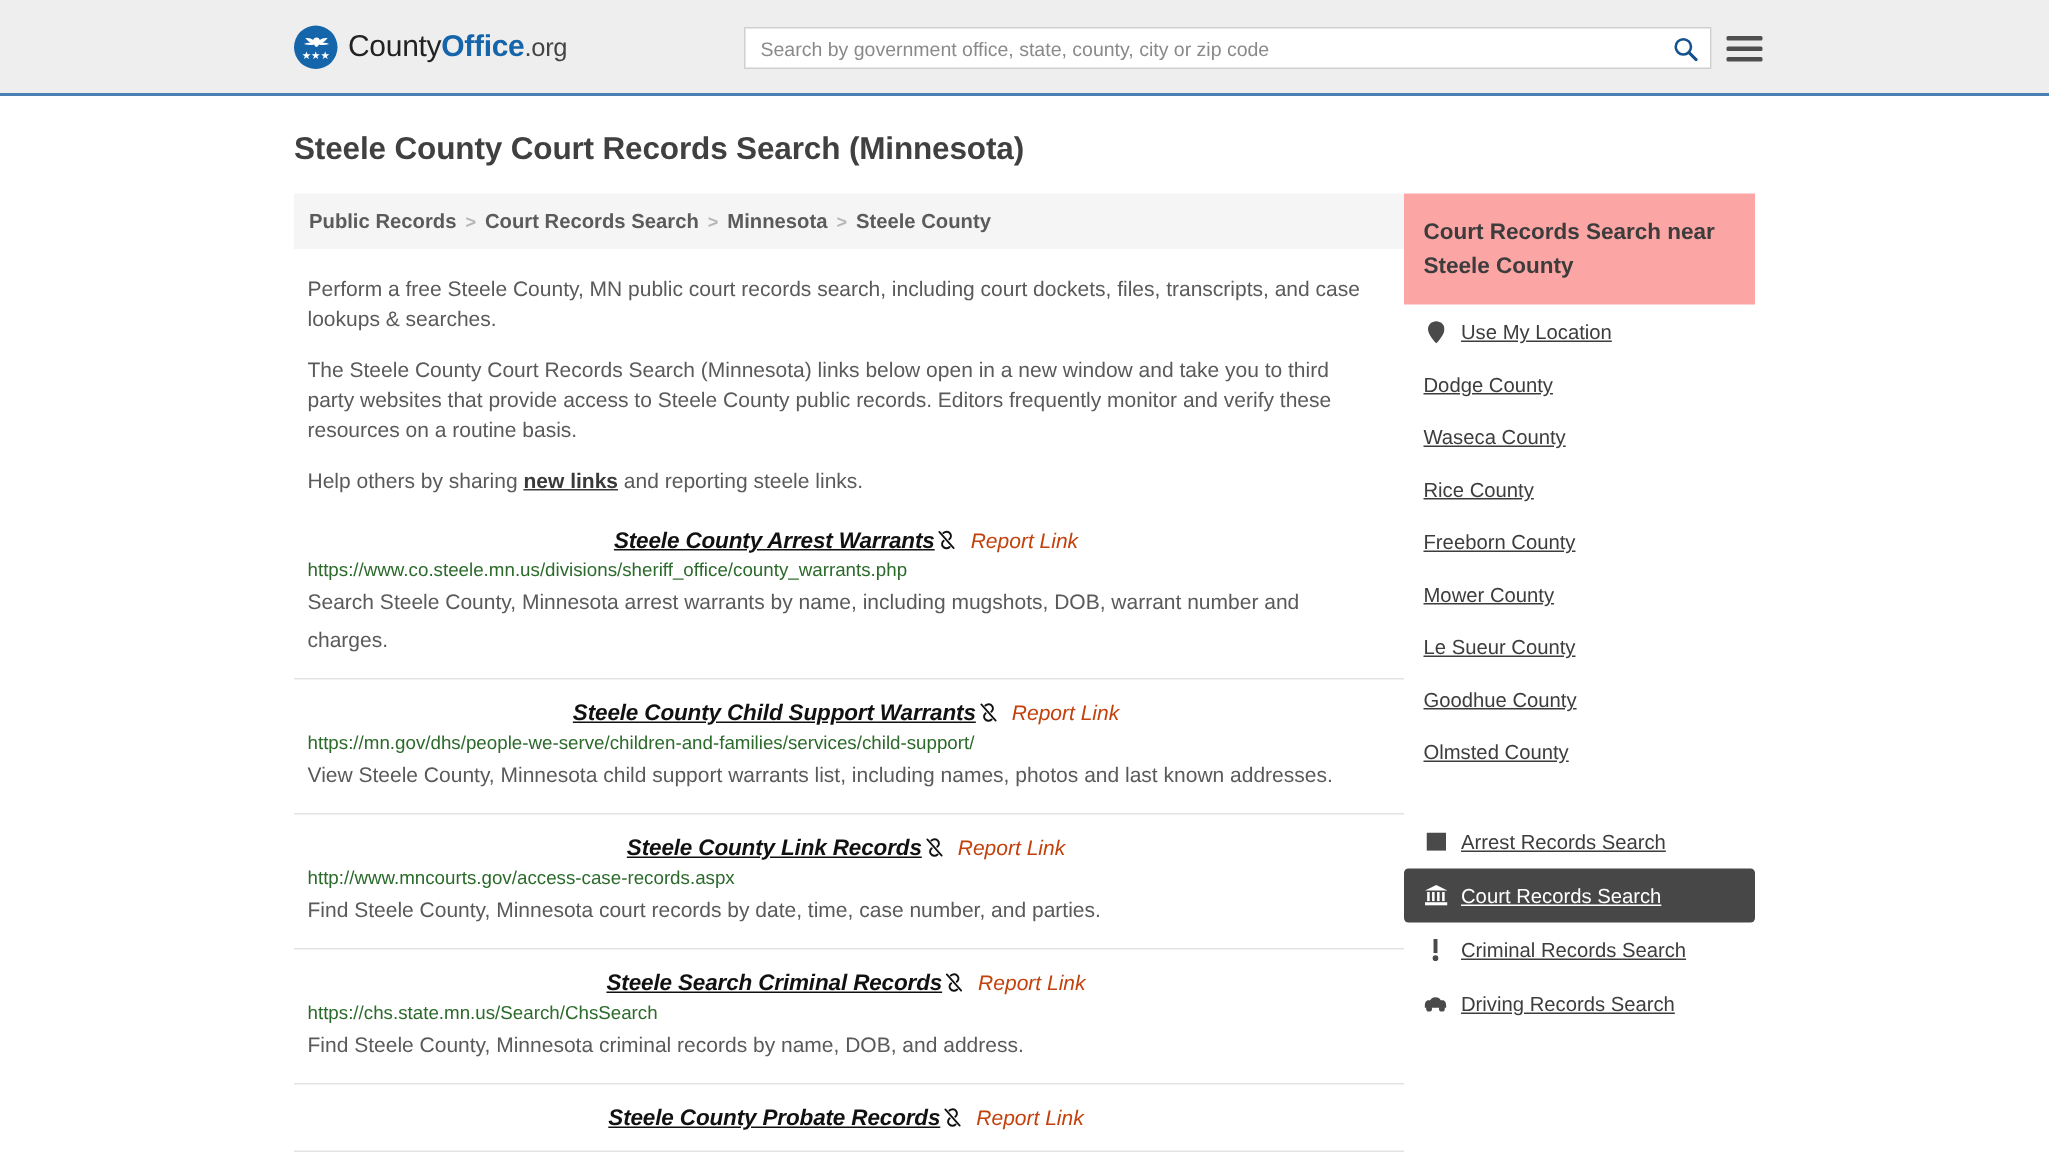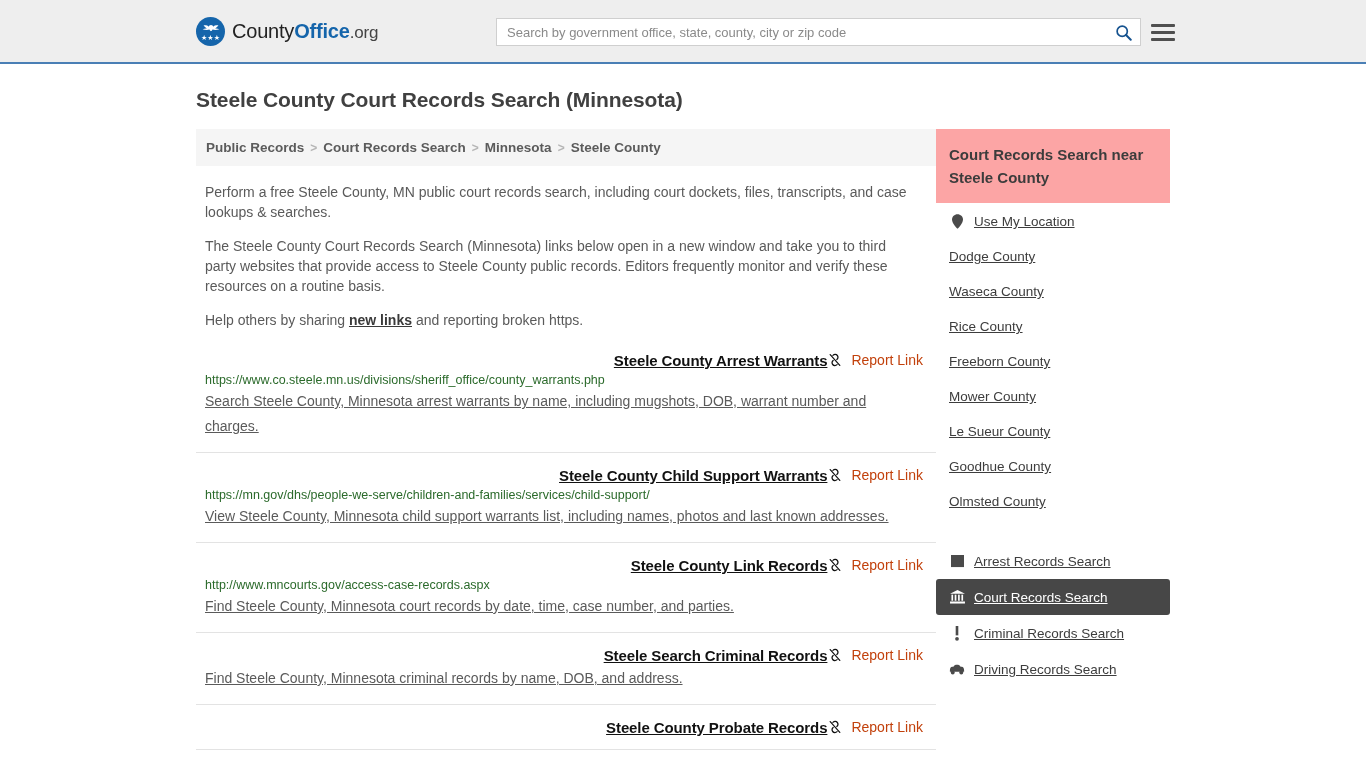--- a/index.html
+++ b/index.html
@@ -163,21 +163,22 @@
     border-bottom: 1px solid #e3e3e3;
     padding: 0 0 13px 9px;
     margin-bottom: 0;
     position: relative;
   }
   .result + .result { padding-top: 14px; }
   .result:first-child { padding-top: 0; }
   .result-head {
     display: flex;
     align-items: flex-start;
-    justify-content: flex-end;
+    justify-content: center;
+    font-style: italic;
   }
   .result-title {
     font-size: 15px;
     font-weight: bold;
     color: #111111;
     text-decoration: underline;
     letter-spacing: -0.1px;
     cursor: pointer;
   }
   .report-link {
@@ -195,21 +196,20 @@
     color: #2b6a2b;
     margin-top: 4px;
     word-break: break-all;
   }
   .result-desc {
     font-size: 14px;
     line-height: 25px;
     color: #5a5a5a;
     margin-top: 2px;
     max-width: 700px;
-    text-decoration: underline;
   }
 
   
   .side-box { margin-bottom: 24px; }
   .side-head {
     background: #fca5a5;
     padding: 14px 13px;
     font-size: 15px;
     font-weight: bold;
     color: #3c3c3c;
@@ -286,21 +286,21 @@
         <a href="#">Court Records Search</a>
         <span class="sep">&gt;</span>
         <a href="#">Minnesota</a>
         <span class="sep">&gt;</span>
         <a href="#">Steele County</a>
       </nav>
 
       <div class="intro">
         <p>Perform a free Steele County, MN public court records search, including court dockets, files, transcripts, and case lookups &amp; searches.</p>
         <p>The Steele County Court Records Search (Minnesota) links below open in a new window and take you to third party websites that provide access to Steele County public records. Editors frequently monitor and verify these resources on a routine basis.</p>
-        <p><span>Help others by sharing </span><a href="#">new links</a><span> and reporting broken https.</span></p>
+        <p><span>Help others by sharing </span><a href="#">new links</a><span> and reporting steele links.</span></p>
       </div>
 
       <div class="results" id="results-list">
           <div class="result">
             <div class="result-head">
               <a class="result-title" href="#">Steele County Arrest Warrants</a>
               <div class="report-link">
                 <svg width="16" height="16" viewBox="0 0 20 20">
   <path d="M4 3.2 L16 16.8" stroke="#111" stroke-width="1.5" stroke-linecap="round"></path>
   <path d="M7.4 4.2 C9.2 2.6 11.6 2.8 12.9 4.4 C14.2 6 13.9 8.2 12.3 9.4" fill="none" stroke="#111" stroke-width="1.6" stroke-linecap="round"></path>
@@ -347,20 +347,21 @@
               <a class="result-title" href="#">Steele Search Criminal Records</a>
               <div class="report-link">
                 <svg width="16" height="16" viewBox="0 0 20 20">
   <path d="M4 3.2 L16 16.8" stroke="#111" stroke-width="1.5" stroke-linecap="round"></path>
   <path d="M7.4 4.2 C9.2 2.6 11.6 2.8 12.9 4.4 C14.2 6 13.9 8.2 12.3 9.4" fill="none" stroke="#111" stroke-width="1.6" stroke-linecap="round"></path>
   <path d="M12.6 15.8 C10.8 17.4 8.4 17.2 7.1 15.6 C5.8 14 6.1 11.8 7.7 10.6" fill="none" stroke="#111" stroke-width="1.6" stroke-linecap="round"></path>
 </svg>
                 <span>Report Link</span>
               </div>
             </div>
+            <div class="result-url">https://chs.state.mn.us/Search/ChsSearch</div>
             <div class="result-desc">Find Steele County, Minnesota criminal records by name, DOB, and address.</div>
           </div>
           <div class="result">
             <div class="result-head">
               <a class="result-title" href="#">Steele County Probate Records</a>
               <div class="report-link">
                 <svg width="16" height="16" viewBox="0 0 20 20">
   <path d="M4 3.2 L16 16.8" stroke="#111" stroke-width="1.5" stroke-linecap="round"></path>
   <path d="M7.4 4.2 C9.2 2.6 11.6 2.8 12.9 4.4 C14.2 6 13.9 8.2 12.3 9.4" fill="none" stroke="#111" stroke-width="1.6" stroke-linecap="round"></path>
   <path d="M12.6 15.8 C10.8 17.4 8.4 17.2 7.1 15.6 C5.8 14 6.1 11.8 7.7 10.6" fill="none" stroke="#111" stroke-width="1.6" stroke-linecap="round"></path>

